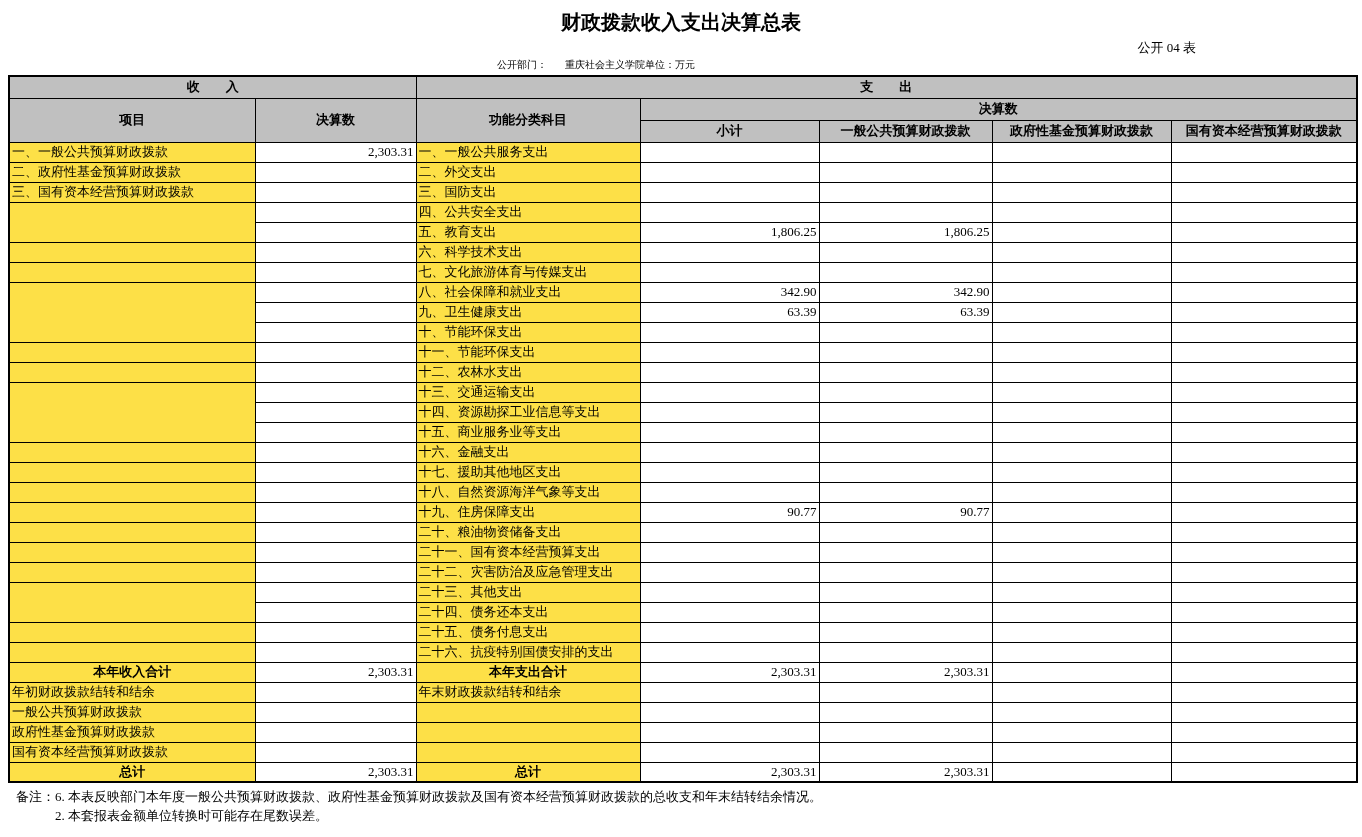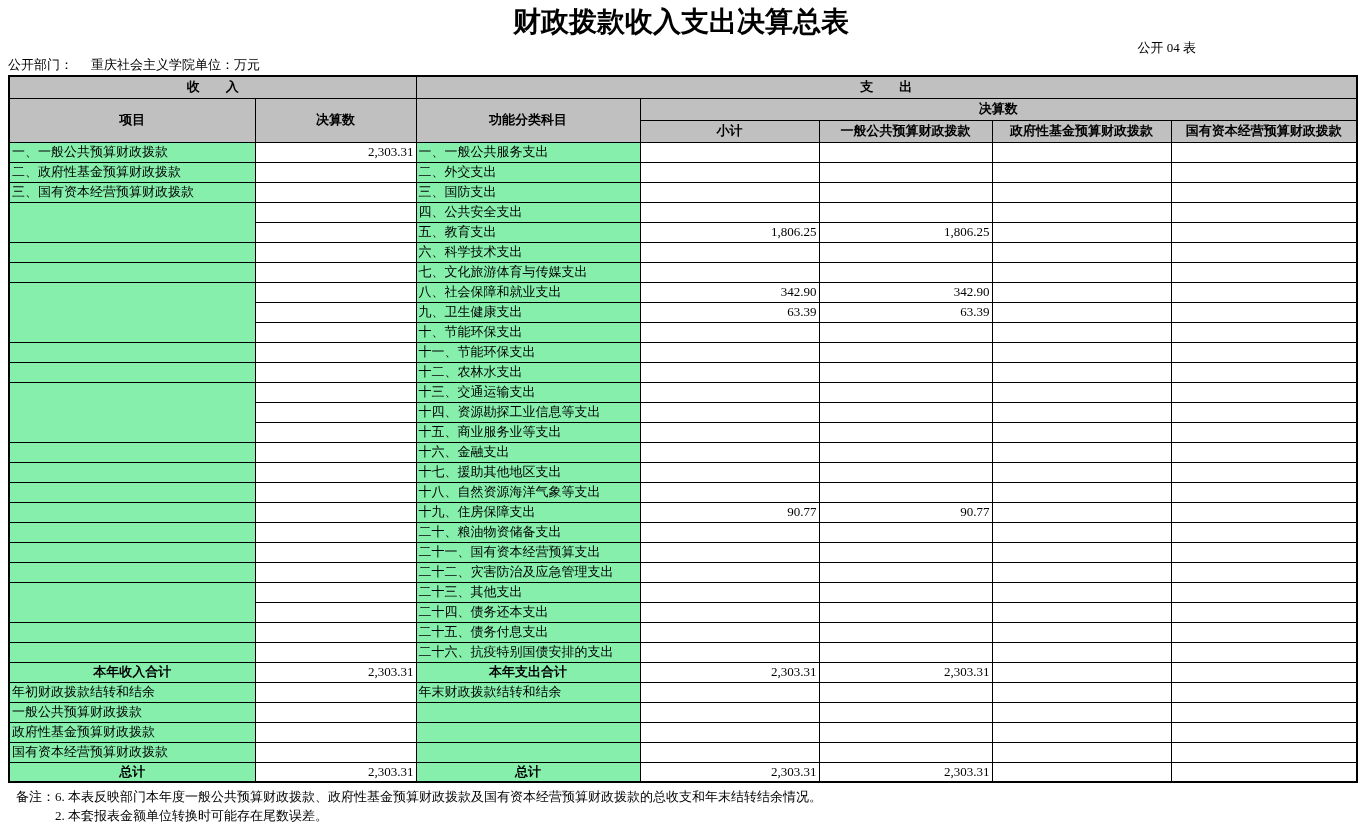--- a/index.html
+++ b/index.html
@@ -4,51 +4,51 @@
 <style>
   html,body{margin:0;padding:0;background:#fff;}
   body{
     width:1362px;height:837px;overflow:hidden;
     font-family:"Liberation Serif",serif;color:#000;
     -webkit-font-smoothing:antialiased;
   }
   .page-title{
     text-align:center;
     font-family:"Liberation Sans",sans-serif;
-    font-weight:bold;font-size:28px;line-height:26px;
+    font-weight:bold;font-size:20px;line-height:26px;
     padding-top:9px;margin:0;
   }
   .sheet{width:1188px;margin-left:8px;}
   .sheet-no{
     text-align:right;font-size:13px;line-height:15px;margin-top:5px;
   }
   .meta-row{
-    display:flex;justify-content:flex-start;
-    font-size:13px;line-height:15px;margin:2px 12px 3px 0;
+    display:flex;justify-content:center;
+    font-size:10px;line-height:15px;margin:2px 12px 3px 0;
   }
   .dept-gap{display:inline-block;width:18px;}
   table.fin{
     border-collapse:collapse;table-layout:fixed;
     width:1348px;border:2px solid #000;
   }
   table.fin td,table.fin th{
     border:1px solid #000;
     padding:0 2px;
     font-size:13px;line-height:14px;
     overflow:hidden;white-space:nowrap;
     vertical-align:middle;
   }
   tr.hrow{height:22px;margin-left:12px;}
   tr.brow{height:20px;}
   th.hd{
     background:#c0c0c0;
     font-family:"Liberation Sans",sans-serif;
     font-weight:bold;font-size:13px;text-align:center;
   }
-  td.lbl{background:#86efac;text-align:left;padding-left:3px;}
+  td.lbl{background:#fde047;text-align:left;padding-left:3px;}
   td.num{background:#fff;text-align:right;padding-right:6px;}
   td.tc{
     text-align:center;
     font-family:"Liberation Sans",sans-serif;
     font-weight:bold;
   }
   td.ind{padding-left:28px;}
   .notes{font-size:13px;line-height:16px;margin:6px 0 0 8px;}
   .notes .note2{padding-left:39px;margin-top:3px;}
 </style>

